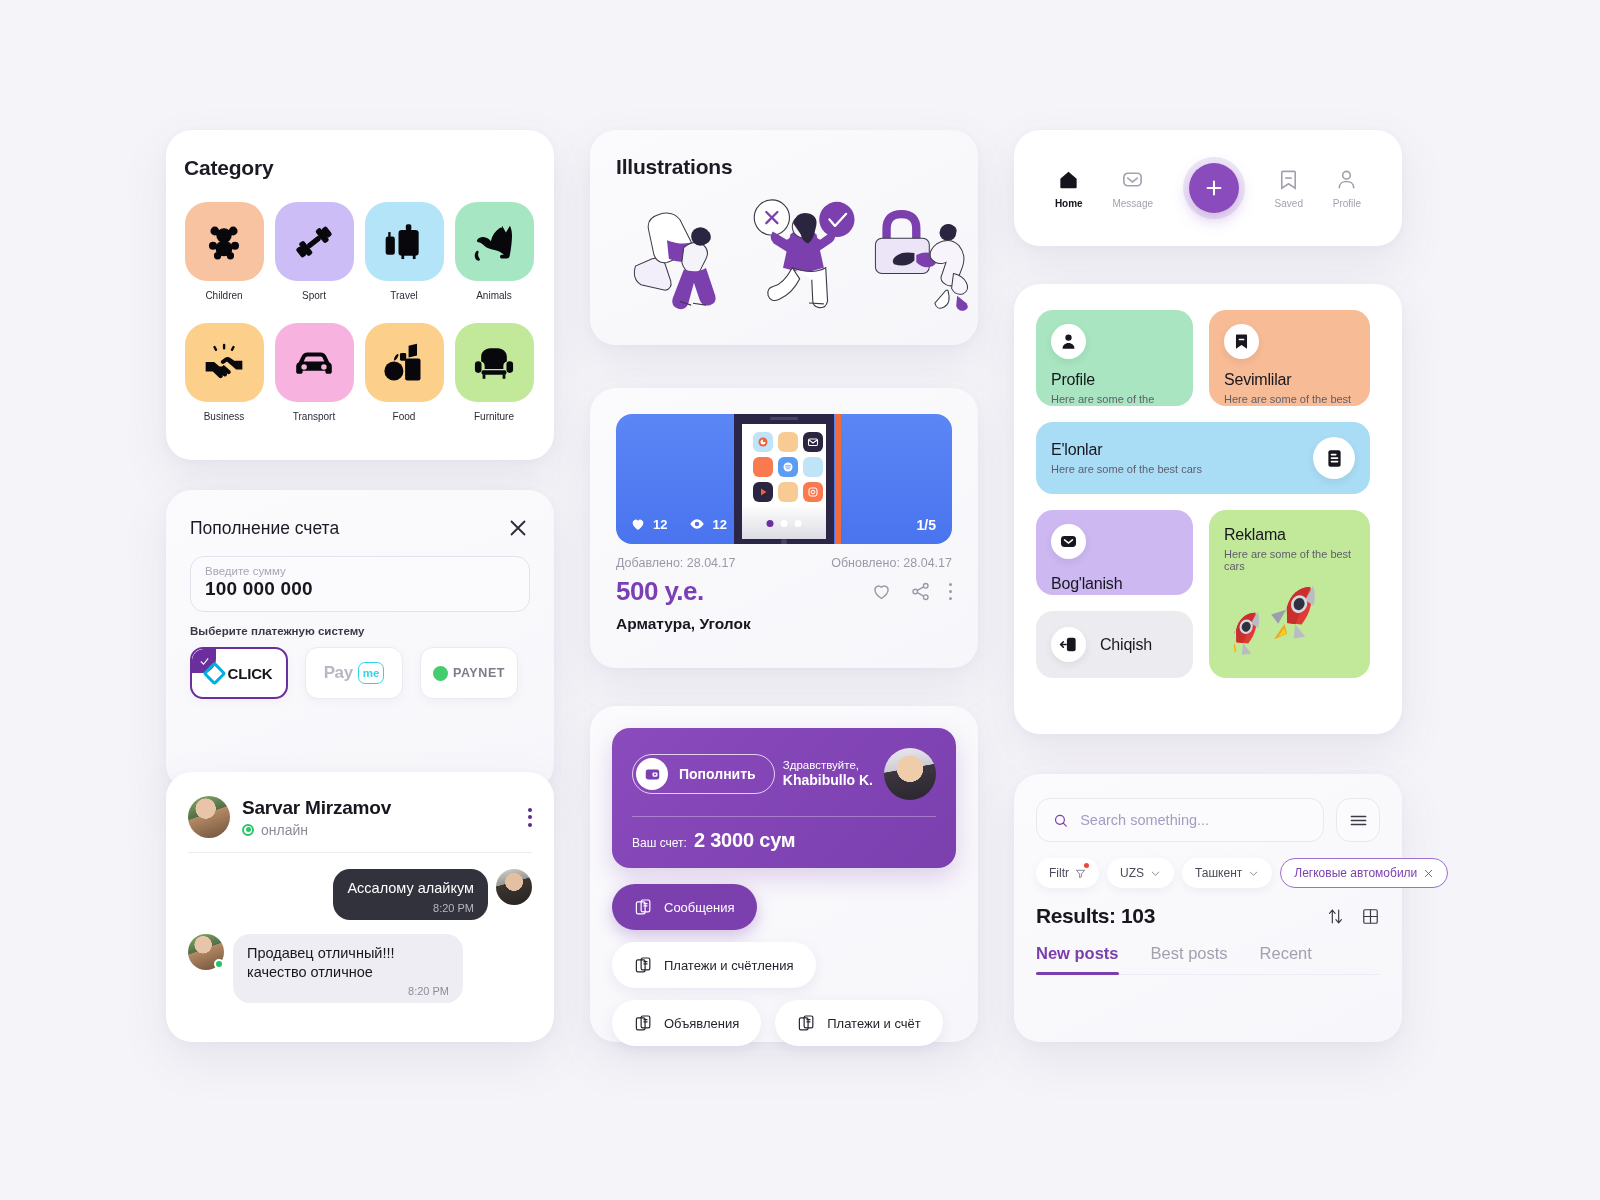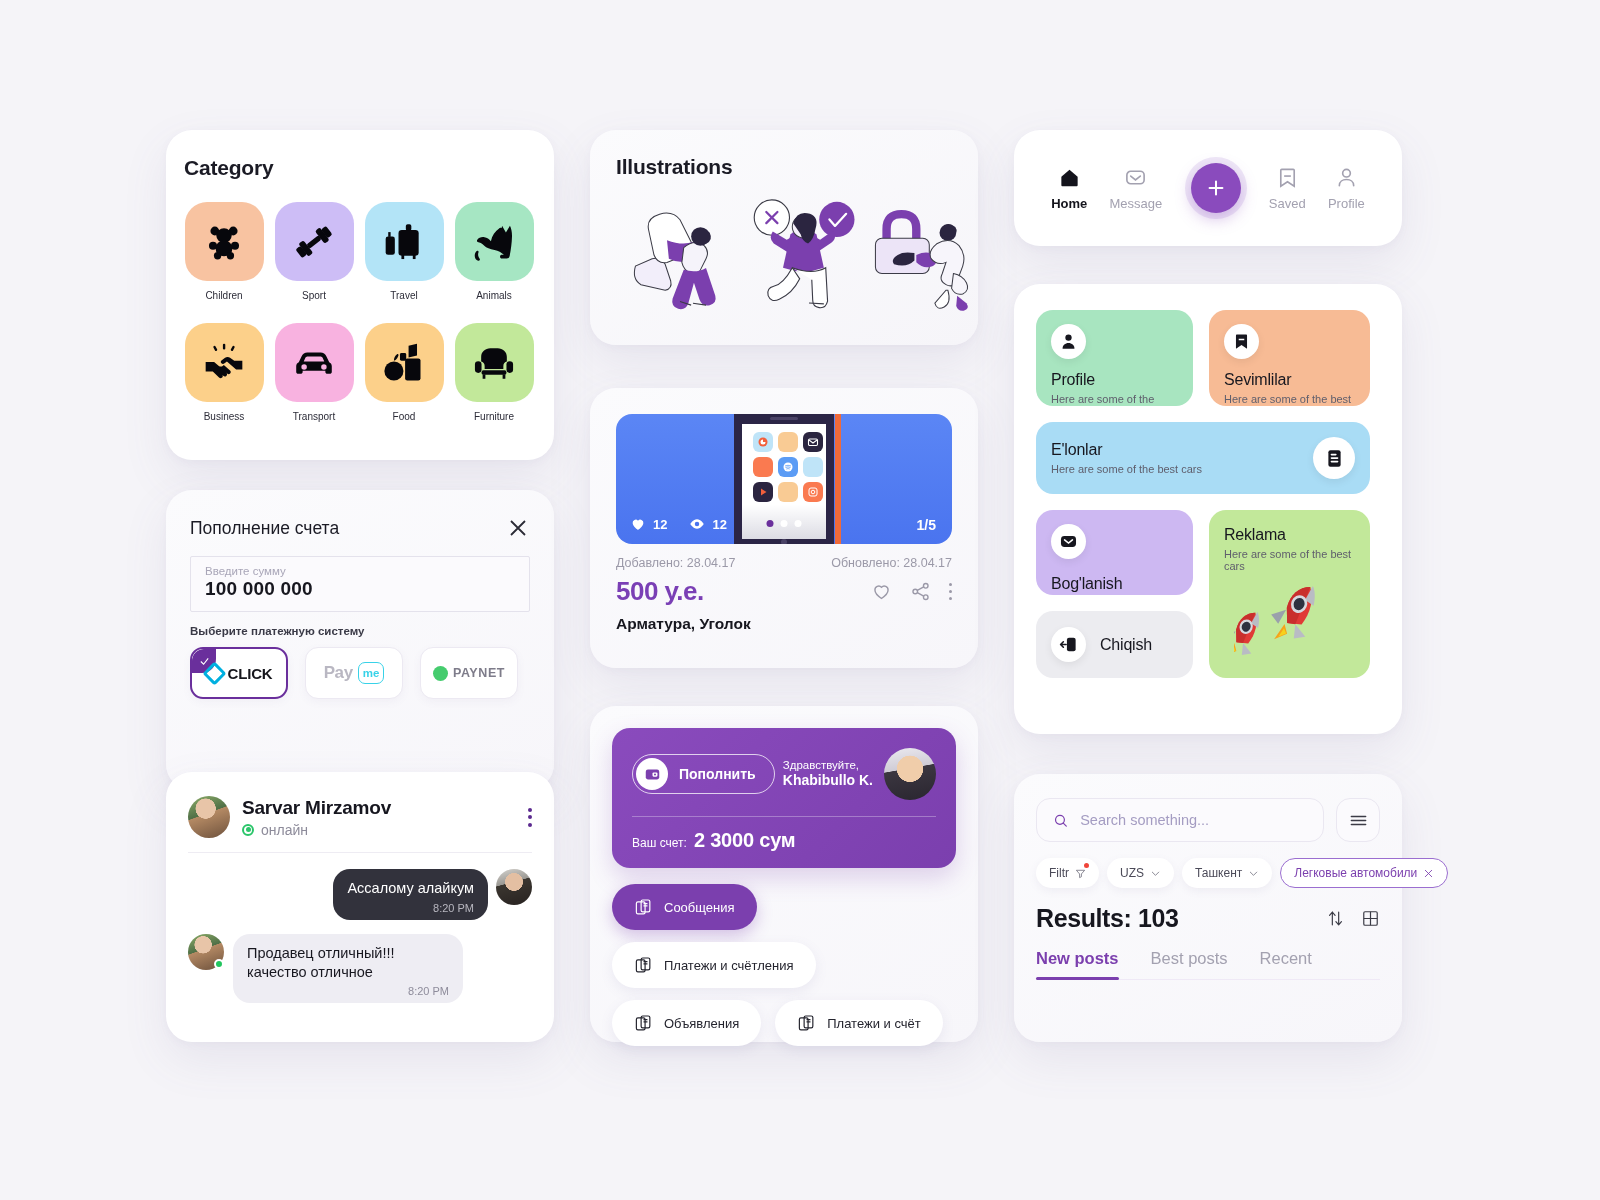--- a/index.html
+++ b/index.html
@@ -32,21 +32,21 @@
   .cat-label { margin-top: 9px; font-size: 10px; color: #2c2c38; }
 
   
   #topup-card { left: 166px; top: 490px; width: 388px; height: 300px; padding: 26px 24px 0 24px;
     background: linear-gradient(160deg,#fbfbfd 0%, #f7f6fa 100%); }
   .topup-head { display: flex; align-items: center; justify-content: space-between; }
   .topup-title { font-size: 17.5px; color: #1b1b25; }
   .x-btn { width: 24px; height: 24px; cursor: pointer; }
   .x-btn svg { width: 24px; height: 24px; stroke: #2b2b36; stroke-width: 1.8; fill: none; }
   .amount-field {
-    margin-top: 16px; height: 56px; border: 1px solid #e4e2ec; border-radius: 2px;
+    margin-top: 16px; height: 56px; border: 1px solid #e4e2ec; border-radius: 14px;
     background: #fbfaFd; padding: 8px 14px 0 14px;
   }
   .amount-label { font-size: 11.5px; color: #a9a6b8; }
   .amount-value { font-size: 19px; font-weight: bold; color: #17171f; margin-top: 1px; letter-spacing: 0.2px; }
   .pay-hint { margin-top: 13px; font-size: 11.5px; color: #3a3a47; font-weight: bold; }
   .pay-row { margin-top: 10px; display: flex; gap: 17px; }
   .pay-opt {
     position: relative; width: 98px; height: 52px; border-radius: 13px; background: #fff;
     border: 1px solid #ece9f2; display: flex; align-items: center; justify-content: center; gap: 5px;
     box-shadow: 0 3px 9px rgba(120,110,160,0.06); overflow: hidden; cursor: pointer;
@@ -168,21 +168,21 @@
   }
   .wbtn svg { width: 19px; height: 19px; fill: none; stroke: #24242e; stroke-width: 1.5; flex-shrink: 0; }
   .wbtn.on { background: #7b3fae; color: #fff; box-shadow: 0 6px 16px rgba(123,63,174,0.3); }
   .wbtn.on svg { stroke: #fff; }
 
   
   #navbar-card { left: 1014px; top: 130px; width: 388px; height: 116px; }
   .nav-row { display: flex; align-items: center; justify-content: space-around; height: 100%; padding: 0 26px; }
   .nav-item { display: flex; flex-direction: column; align-items: center; gap: 7px; cursor: pointer; }
   .nav-item svg { width: 23px; height: 23px; }
-  .nav-item span { font-size: 13px; color: #a3a1b0; }
+  .nav-item span { font-size: 10px; color: #a3a1b0; }
   .nav-item.act span { color: #14141c; font-weight: bold; }
   .fab-wrap { width: 62px; height: 62px; border-radius: 50%; background: #efe8f7; display:flex; align-items:center; justify-content:center; }
   .fab { width: 50px; height: 50px; border-radius: 50%; background: #8a4bbd; display:flex; align-items:center; justify-content:center; cursor:pointer; box-shadow: 0 6px 16px rgba(138,75,189,0.35); }
   .fab svg { width: 22px; height: 22px; stroke: #fff; stroke-width: 2.2; }
 
   
   #menu-card { left: 1014px; top: 284px; width: 388px; height: 450px; padding: 26px 22px; }
   .menu-grid { display: grid; grid-template-columns: 157px 161px; gap: 16px 16px; }
   .tile { border-radius: 17px; padding: 14px 15px; position: relative; overflow: hidden; cursor: pointer; }
   .tile-ic { width: 35px; height: 35px; border-radius: 50%; background: #fff; display:flex; align-items:center; justify-content:center; box-shadow: 0 3px 8px rgba(0,0,0,0.07); }
@@ -218,21 +218,21 @@
   .chip {
     height: 30px; border-radius: 15px; background: #fff; display: flex; align-items: center;
     gap: 6px; padding: 0 13px; font-size: 12px; color: #4b4a58; cursor: pointer;
     box-shadow: 0 3px 9px rgba(120,110,160,0.09); white-space: nowrap; position: relative;
   }
   .chip svg { width: 11px; height: 11px; stroke: #6b6a78; stroke-width: 1.7; fill: none; }
   .chip.accent { border: 1.3px solid #9b6ed0; color: #7b3fae; background: #fff; box-shadow: none; }
   .chip.accent svg { stroke: #7b3fae; stroke-width: 1.9; }
   .filt-dot { position: absolute; width: 5px; height: 5px; border-radius: 50%; background: #f0453a; right: 10px; top: 5px; }
   .results-row { display: flex; align-items: center; justify-content: space-between; margin-top: 16px; }
-  .results-txt { font-size: 25px; font-weight: bold; color: #17171f; letter-spacing: -0.4px; }
+  .results-txt { font-size: 21px; font-weight: bold; color: #17171f; letter-spacing: -0.4px; }
   .results-acts { display: flex; gap: 16px; align-items: center; }
   .results-acts svg { width: 19px; height: 19px; stroke: #3b3b46; stroke-width: 1.5; fill: none; cursor: pointer; }
   .tabs { display: flex; gap: 32px; margin-top: 16px; border-bottom: 1.4px solid #efe9f6; }
   .tab { font-size: 16.5px; color: #a3a1b0; padding-bottom: 11px; cursor: pointer; position: relative; }
   .tab.act { color: #7b3fae; font-weight: bold; }
   .tab.act:after { content:""; position:absolute; left:0; right:0; bottom:-1.4px; height:3px; background:#7b3fae; border-radius:2px; }
 </style>
 </head>
 <body>
 

